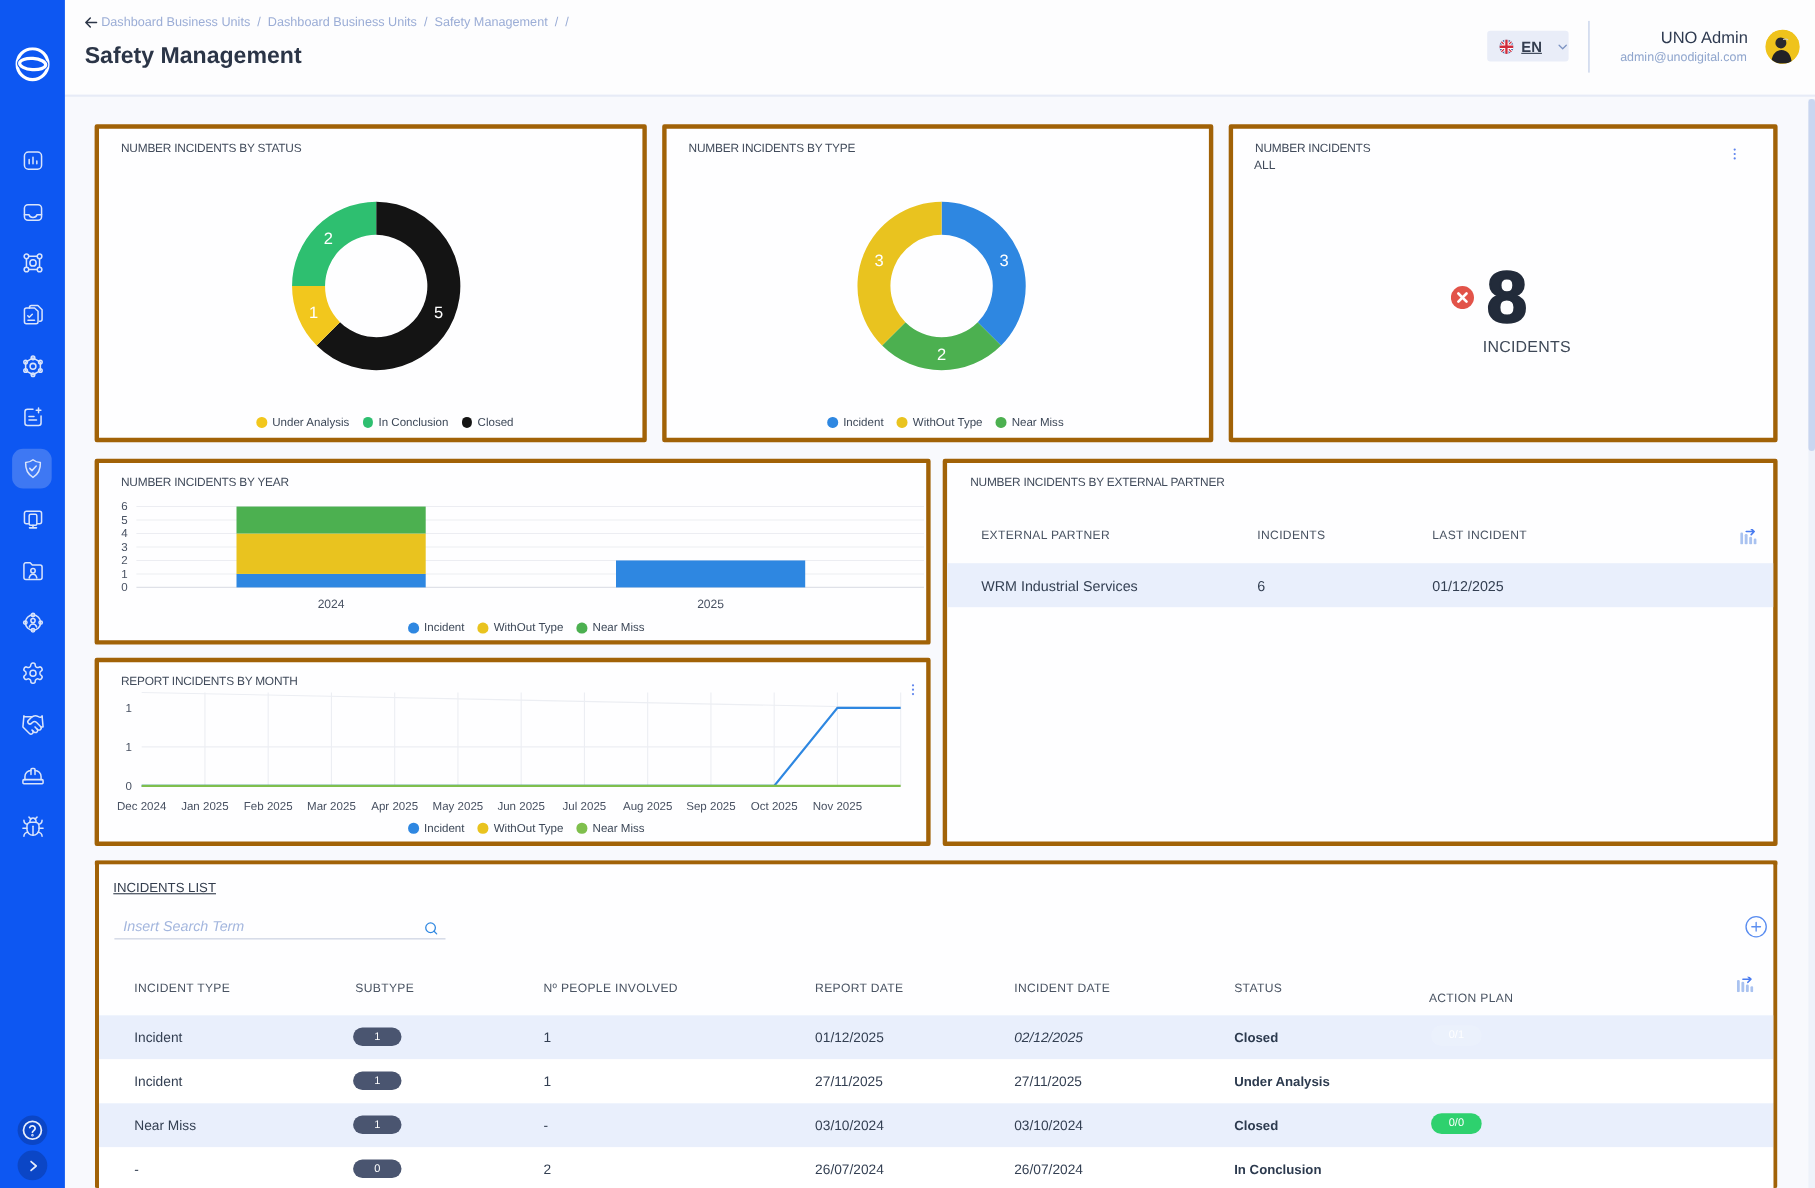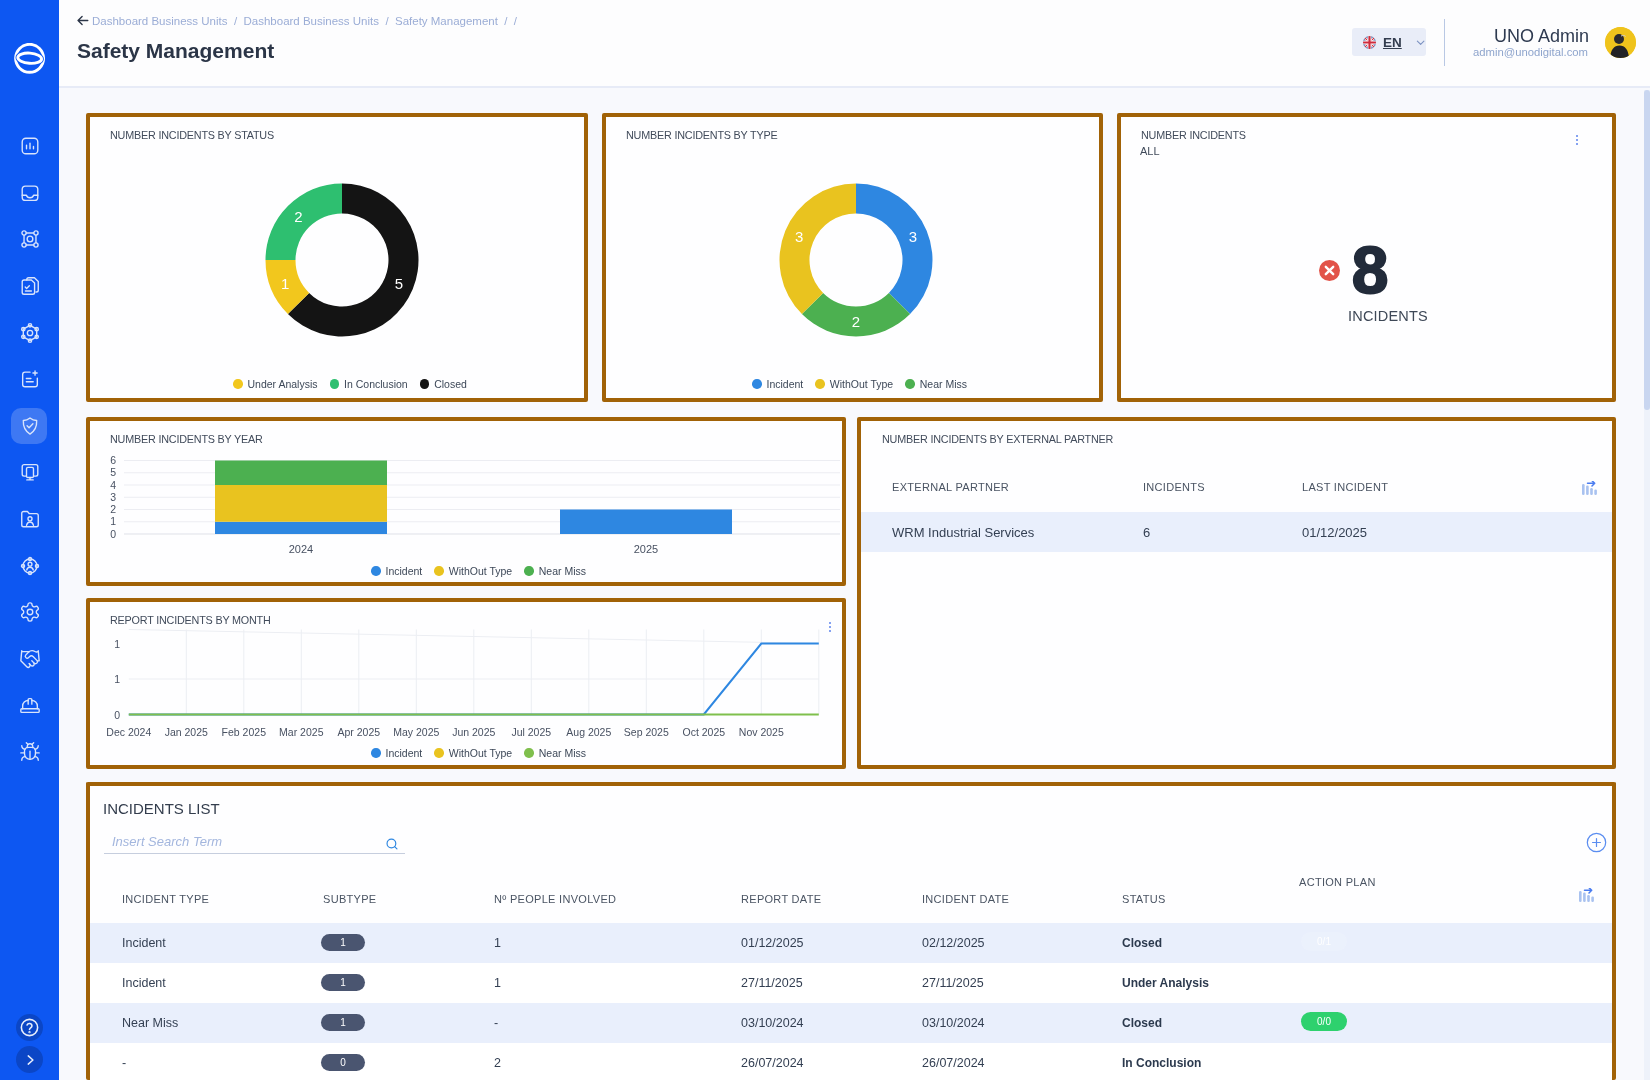--- a/index.html
+++ b/index.html
@@ -10,21 +10,21 @@
 #sidebar .logo { position:absolute; left:14px; top:42px; }
 .navic { position:absolute; left:19px; width:22px; height:22px; }
 .navic svg { width:22px; height:22px; stroke:#d9e4fb; stroke-width:1.5; fill:none; stroke-linecap:round; stroke-linejoin:round; }
 .selbg { position:absolute; left:11px; width:36px; height:36px; background:#3e78f3; border-radius:10px; }
 .cbtn { position:absolute; left:16px; width:27px; height:27px; border-radius:50%; background:#0b46c6; display:flex; align-items:center; justify-content:center; color:#e8eefc; }
 
 #header { position:absolute; left:59px; top:0; width:1591px; height:88px; background:#fdfdfe; border-bottom:2px solid #e7ebf7; z-index:4; }
 .crumb { position:absolute; left:33px; top:15px; font-size:11.5px; color:#9badd6; }
 .ptitle { position:absolute; left:18px; top:39px; font-size:21px; font-weight:bold; color:#2b3547; }
 .enchip { position:absolute; left:1293px; top:28px; width:74px; height:28px; background:#e9edf8; border-radius:3px; display:flex; align-items:center; padding-left:11px; }
-.uname { position:absolute; right:61px; top:26px; font-size:18px; color:#2e3a50; text-align:right; }
+.uname { position:absolute; right:61px; top:26px; font-size:15px; color:#2e3a50; text-align:right; }
 .uemail { position:absolute; right:62px; top:46px; font-size:11.3px; color:#8fa5cd; }
 .avatar { position:absolute; left:1546px; top:27px; width:31px; height:31px; border-radius:50%; background:#efc31c; overflow:hidden; }
 .hdiv { position:absolute; left:1385px; top:19px; width:1px; height:47px; background:#b9c8e4; }
 
 .card { position:absolute; background:#fefeff; border:4px solid #a16207; border-radius:2px; }
 .ctitle { position:absolute; left:20px; top:12px; font-size:10.8px; letter-spacing:-0.2px; color:#414b5b; }
 .dots3 { position:absolute; width:3px; color:#4a7df2; }
 .dots3 i { display:block; width:2.4px; height:2.4px; background:#5d83ed; border-radius:1px; margin-bottom:1.4px; }
 .legend { position:absolute; width:100%; display:flex; justify-content:flex-start; gap:12px; font-size:10.5px; color:#3d4858; }
 .legend span { display:flex; align-items:center; gap:5px; }
@@ -336,54 +336,54 @@
           <text x="671.3" y="134">Nov 2025</text>
       </g>
     </svg>
     <div class="legend" style="top:145px;padding-left:281px;">
       <span><i class="ldot" style="background:#2e87e1"></i>Incident</span>
       <span><i class="ldot" style="background:#e9c31f"></i>WithOut Type</span>
       <span><i class="ldot" style="background:#7fbf4d"></i>Near Miss</span>
     </div>
   </div>
   <div class="card" id="card7" style="left:27px;top:692px;width:1530px;height:298px;border-bottom:none;">
-    <div class="abs" style="left:13px;top:14px;font-size:15px;letter-spacing:0;color:#333d4d;">INCIDENTS LIST</div>
+    <div class="abs" style="left:13px;top:14px;font-size:12px;letter-spacing:0;color:#333d4d;text-decoration:underline;">INCIDENTS LIST</div>
     <div class="abs" style="left:22px;top:48px;font-size:13px;font-style:italic;color:#a3b6de;">Insert Search Term</div>
     <div class="abs" style="left:14px;top:67px;width:301px;height:1px;background:#c6cede;"></div>
     <svg class="abs" style="left:295px;top:51px" width="14" height="14" viewBox="0 0 24 24" fill="none" stroke="#2e87e1" stroke-width="2">
         <circle cx="11" cy="11" r="7.5"></circle>
         <path d="m16.5 16.5 4 4" stroke-linecap="round"></path>
       </svg>
     <svg class="abs" style="left:1496px;top:46px" width="21" height="21" viewBox="0 0 24 24" fill="none" stroke="#5a8df0" stroke-width="1.4" stroke-linecap="round">
         <circle cx="12" cy="12" r="10.5"></circle>
         <path d="M12 7.5v9M7.5 12h9"></path>
       </svg>
     <div class="abs thead" style="left:32px;top:107px;">INCIDENT TYPE</div>
     <div class="abs thead" style="left:233px;top:107px;">SUBTYPE</div>
     <div class="abs thead" style="left:404px;top:107px;">Nº PEOPLE INVOLVED</div>
     <div class="abs thead" style="left:651px;top:107px;">REPORT DATE</div>
     <div class="abs thead" style="left:832px;top:107px;">INCIDENT DATE</div>
     <div class="abs thead" style="left:1032px;top:107px;">STATUS</div>
-    <div class="abs thead" style="left:1209px;top:90px;">ACTION PLAN</div>
+    <div class="abs thead" style="left:1209px;top:116px;">ACTION PLAN</div>
     <svg class="abs" style="left:1489px;top:102px" width="15" height="14" viewBox="0 0 15 14">
         <g fill="#a9c2f0">
           <rect x="0" y="3" width="2.6" height="11" rx="1.2"></rect>
           <rect x="4.1" y="4.5" width="2.6" height="9.5" rx="1.2"></rect>
           <rect x="8.2" y="7" width="2.6" height="7" rx="1.2"></rect>
           <rect x="12.3" y="8.5" width="2.6" height="5.5" rx="1.2"></rect>
         </g>
         <path d="M5.5 2.2h7M10 -.3l2.7 2.5L10 5" stroke="#4a7cf0" stroke-width="1.5" fill="none" stroke-linecap="round" stroke-linejoin="round"></path>
       </svg>
 
     <div class="rowband" style="top:137px;background:#e9effc;"></div>
     <div class="cell" style="left:32px;top:150px;">Incident</div>
     <div class="abs" style="left:231px;top:146px;"><span class="pill">1</span></div>
     <div class="cell" style="left:404px;top:150px;">1</div>
     <div class="cell" style="left:651px;top:150px;">01/12/2025</div>
-    <div class="cell" style="left:832px;top:150px;">02/12/2025</div>
+    <div class="cell" style="left:832px;top:150px;font-style:italic;">02/12/2025</div>
     <div class="scell" style="left:1032px;top:150px;">Closed</div>
     <div class="abs" style="left:1211px;top:145px;"><span class="wpill">0/1</span></div>
 
     <div class="rowband" style="top:177px;background:#fff;"></div>
     <div class="cell" style="left:32px;top:190px;">Incident</div>
     <div class="abs" style="left:231px;top:186px;"><span class="pill">1</span></div>
     <div class="cell" style="left:404px;top:190px;">1</div>
     <div class="cell" style="left:651px;top:190px;">27/11/2025</div>
     <div class="cell" style="left:832px;top:190px;">27/11/2025</div>
     <div class="scell" style="left:1032px;top:190px;">Under Analysis</div>

